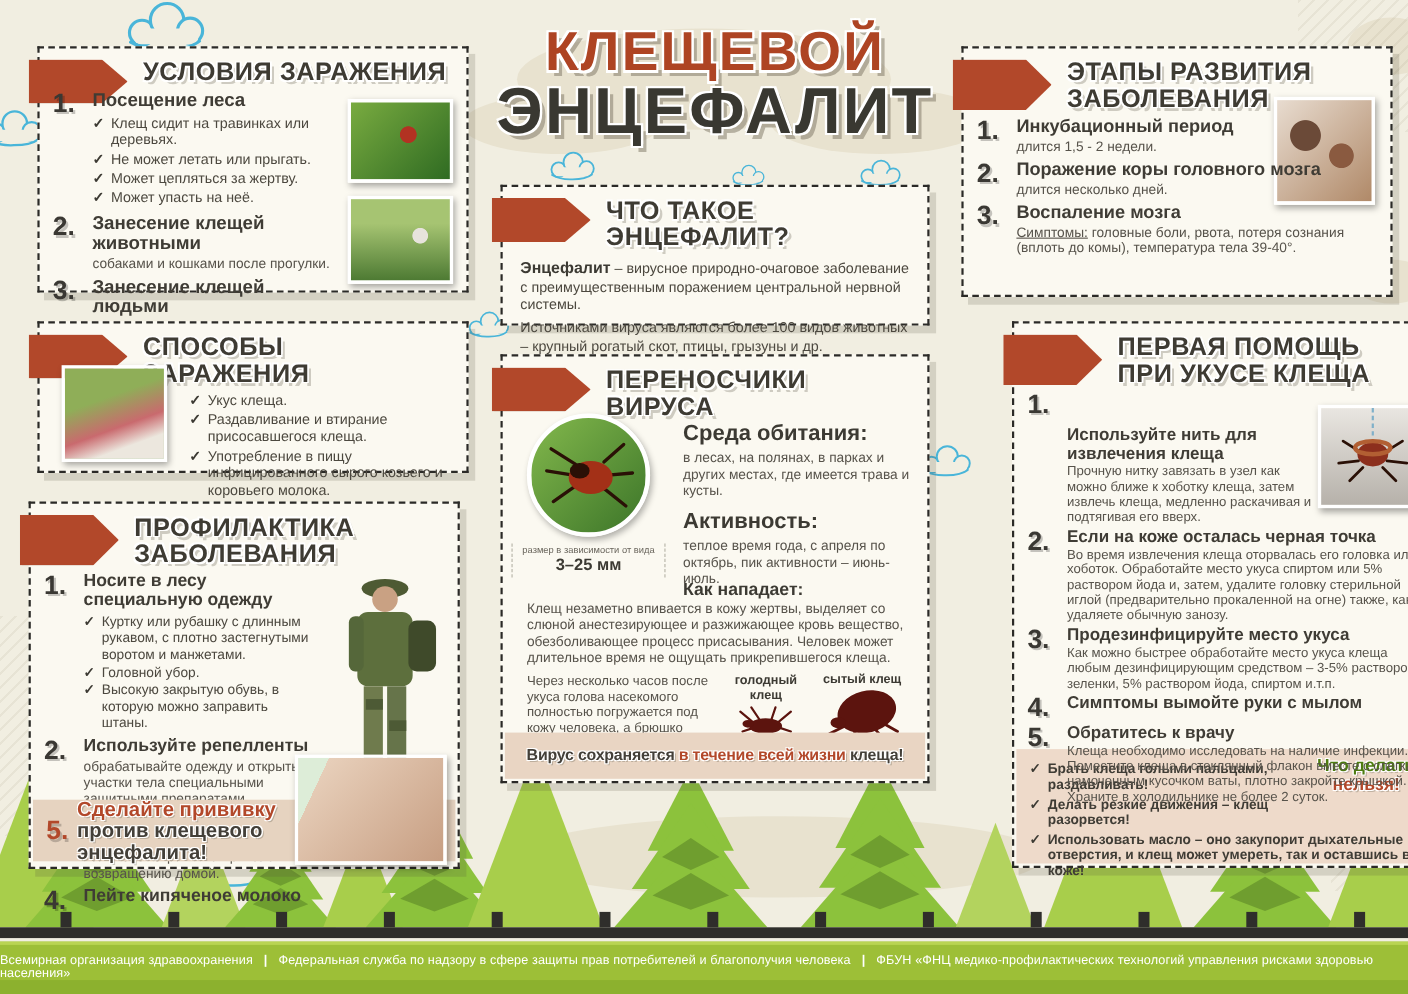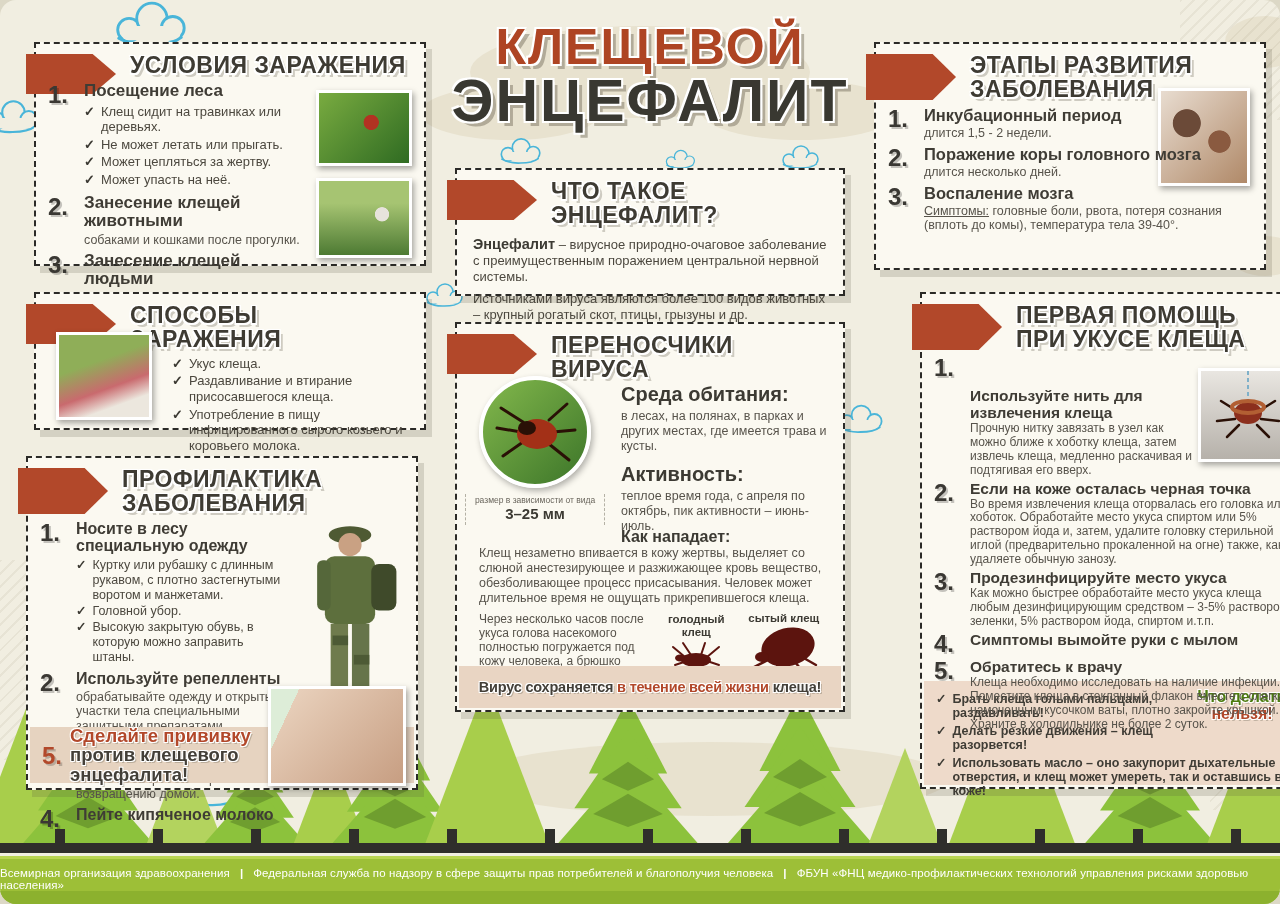--- a/index.html
+++ b/index.html
@@ -1,19 +1,19 @@
 <!DOCTYPE html>
 <html><head>
 <meta charset="utf-8">
 <style>
   * { margin:0; padding:0; box-sizing:border-box; }
   html,body { background:#dcd8c6; }
   #canvas {
     position:relative; width:1280px; height:904px; overflow:hidden;
-    background:#f1eee1; font-family:"Liberation Sans", sans-serif; color:#43403a;border-radius:16px;
+    background:#f1eee1; font-family:"Liberation Sans", sans-serif; color:#43403a;
   }
   
   .blob { position:absolute; background:#e8e2cf; border-radius:50%; z-index:0; }
   .hatch {
     position:absolute; z-index:0; opacity:.55;
     background:repeating-linear-gradient(135deg, rgba(140,130,100,.18) 0 2px, transparent 2px 9px);
   }
   #clouds, #scene { position:absolute; left:0; z-index:1; pointer-events:none; }
   #clouds { top:0; }
   #scene { top:688px; }

